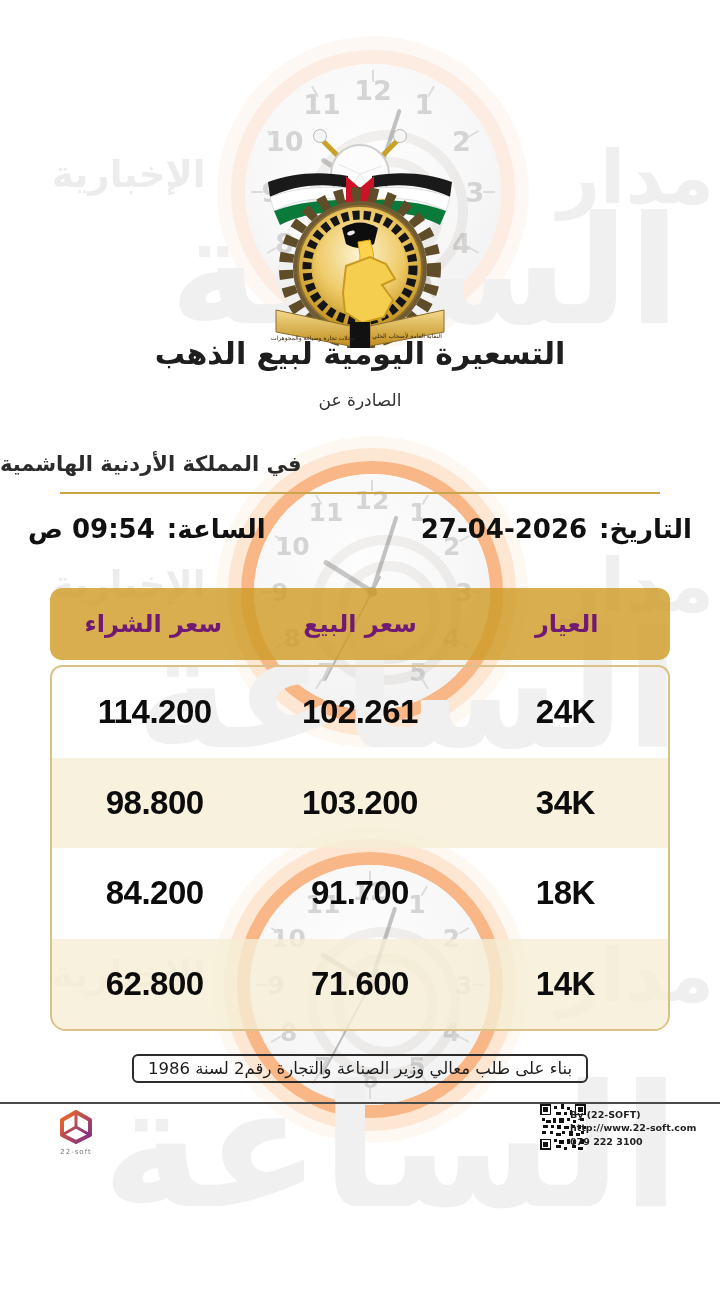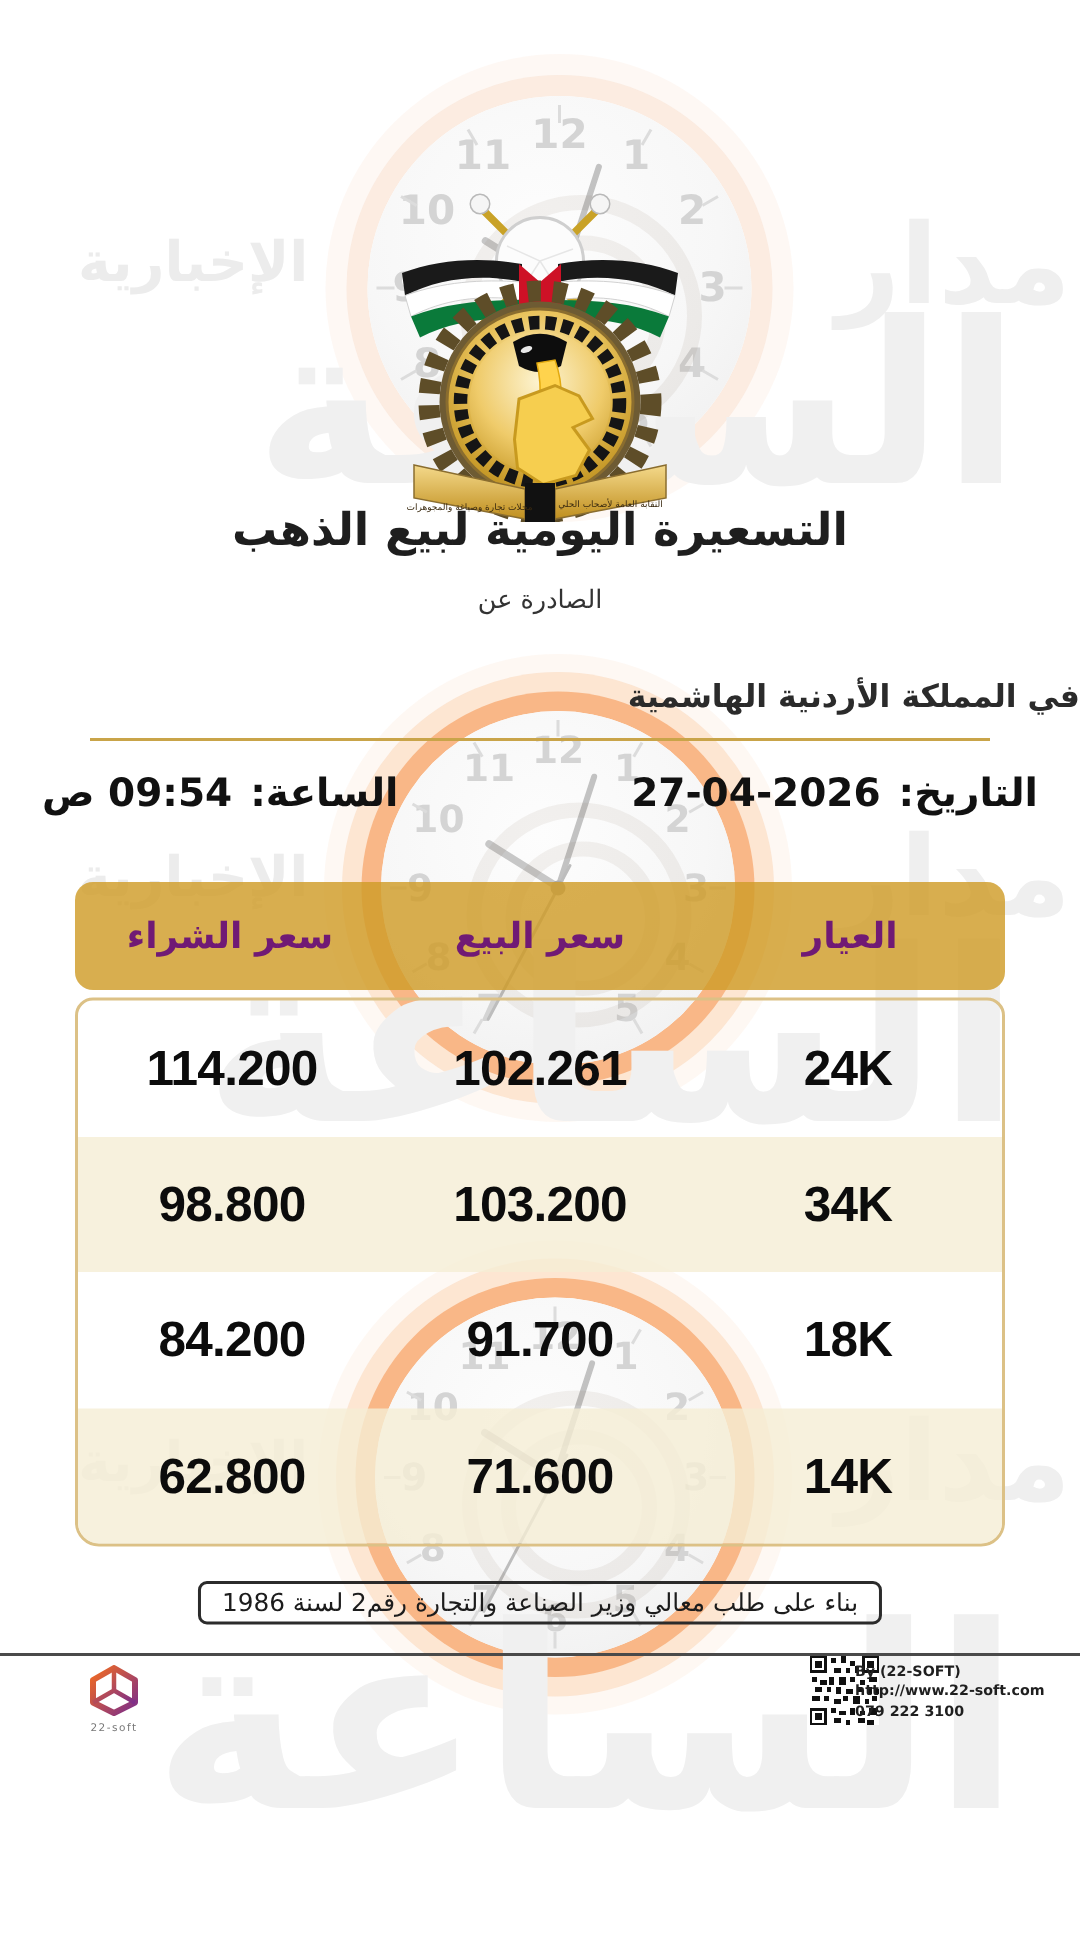--- a/index.html
+++ b/index.html
@@ -20,21 +20,21 @@
   .wm-madar{position:absolute;right:6px;font-size:74px;font-weight:800;color:#EFEFEF;line-height:1;}
   .wm-akhbar{position:absolute;left:52px;font-size:37px;font-weight:800;color:#ECECEC;line-height:1;}
   .wm-saa{position:absolute;right:40px;font-weight:800;color:#F0F0F0;line-height:1;letter-spacing:8px;}
   
   .content{position:absolute;inset:0;z-index:2;}
   .logo-wrap{position:absolute;left:250px;top:116px;width:220px;height:232px;}
   .title{position:absolute;left:0;top:336px;width:100%;text-align:center;
          font-size:30px;font-weight:700;color:#1e1e1e;}
   .sub1{position:absolute;left:0;top:390px;width:100%;text-align:center;font-size:17px;color:#333;}
   .sub2{position:absolute;left:0;top:414px;width:100%;text-align:center;font-size:18px;font-weight:500;color:#222;}
-  .sub3{position:absolute;left:0;top:452px;width:100%;text-align:right;font-size:21px;font-weight:600;color:#2b2b2b;}
+  .sub3{position:absolute;left:0;top:452px;width:100%;text-align:left;font-size:21px;font-weight:600;color:#2b2b2b;}
   .gold-line{position:absolute;left:60px;top:492px;width:600px;height:2px;background:#C9A449;}
   .date-row{position:absolute;left:28px;top:514px;width:664px;display:flex;direction:rtl;
             justify-content:space-between;font-size:26px;font-weight:700;color:#111;}
   .dt-group{display:flex;gap:12px;direction:rtl;}
   .tbl-head{position:absolute;left:50px;top:588px;width:620px;height:72px;border-radius:12px;
             background:rgba(208,156,40,.82);display:flex;direction:rtl;align-items:center;}
   .tbl-head .cell{flex:1 1 0;text-align:center;font-size:24px;font-weight:700;color:#701a75;}
   .tbl-body{position:absolute;left:50px;top:665px;width:620px;height:366px;box-sizing:border-box;
             border:2px solid #DCC186;border-radius:12px 12px 16px 16px;display:flex;flex-direction:column;overflow:hidden;}
   .trow{flex:1 1 0;display:flex;direction:rtl;align-items:center;}

